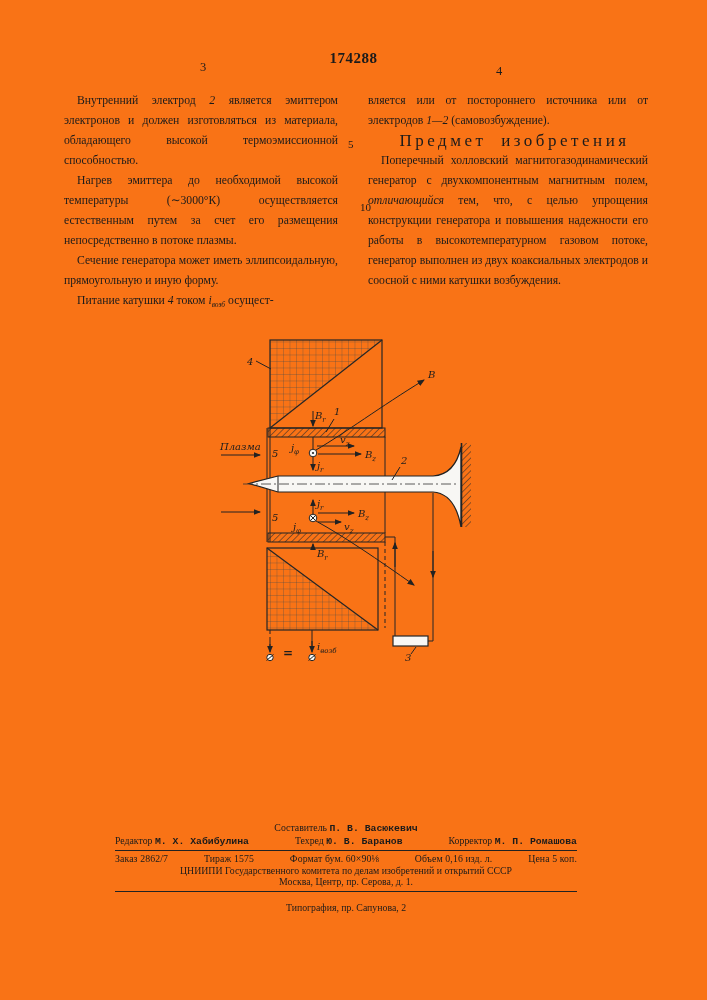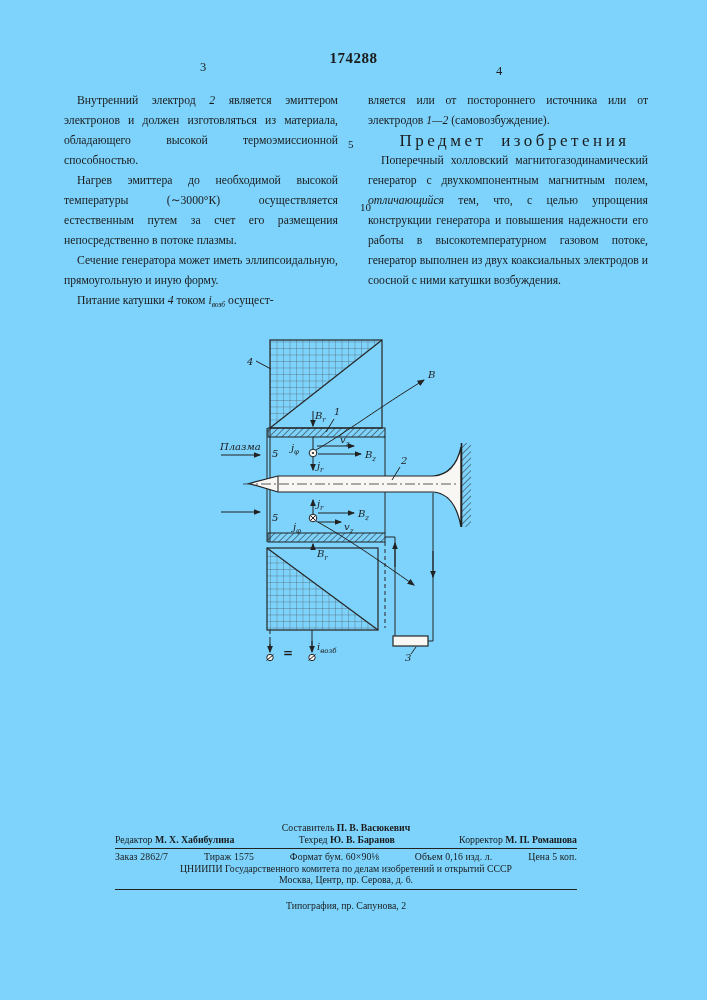--- a/index.html
+++ b/index.html
@@ -1,19 +1,19 @@
 <!DOCTYPE html>
 <html><head>
 <meta charset="utf-8">
 <style>
   html,body{margin:0;padding:0;}
   .page{
     position:relative;
     width:707px;height:1000px;
-    background:#7dd3fc;
+    background:#f97316;
     font-family:"Liberation Serif","DejaVu Serif",serif;
     color:#1b1b1b;
     overflow:hidden;
   }
   .patent-number{
     position:absolute;left:0;top:50px;width:707px;
     text-align:center;font-size:15px;font-weight:bold;letter-spacing:.5px;
   }
   .colpage{position:absolute;font-size:12.5px;}
   .colpage.left{left:200px;top:60px;}
@@ -43,21 +43,21 @@
     font-style:italic;font-size:10px;fill:#1d1d1d;
   }
   .diagram text .sub{font-size:7px;}
   .diagram .eq{font-size:12px;font-style:normal;font-weight:bold;}
   .footer{
     position:absolute;left:115px;top:822px;width:462px;
     font-size:9.8px;line-height:11.5px;text-align:center;
   }
   .footer .row{display:flex;justify-content:space-between;}
   .footer .rule{border-top:1.2px solid #222;margin:3px 0 2px 0;height:0;}
-  .footer b{font-weight:bold;}
+  .footer b{font-weight:bold;font-family:Liberation Mono, monospace;}
   .footer .tight{letter-spacing:.1px;}
 </style>
 </head>
 <body>
 
 <div class="page">
 
   <div class="patent-number">174288</div>
   <div class="colpage left">3</div>
   <div class="colpage right">4</div>
@@ -213,18 +213,18 @@
     </div>
     <div class="rule"></div>
     <div class="row tight">
       <span>Заказ 2862/7</span>
       <span>Тираж 1575</span>
       <span>Формат бум. 60×90⅛</span>
       <span>Объем 0,16 изд. л.</span>
       <span>Цена 5 коп.</span>
     </div>
     <div>ЦНИИПИ Государственного комитета по делам изобретений и открытий СССР</div>
-    <div>Москва, Центр, пр. Серова, д. 6.</div>
+    <div>Москва, Центр, пр. Серова, д. 1.</div>
     <div class="rule"></div>
     <div style="margin-top:10px">Типография, пр. Сапунова, 2</div>
   </div>
 
 </div>
 
 </body></html>

